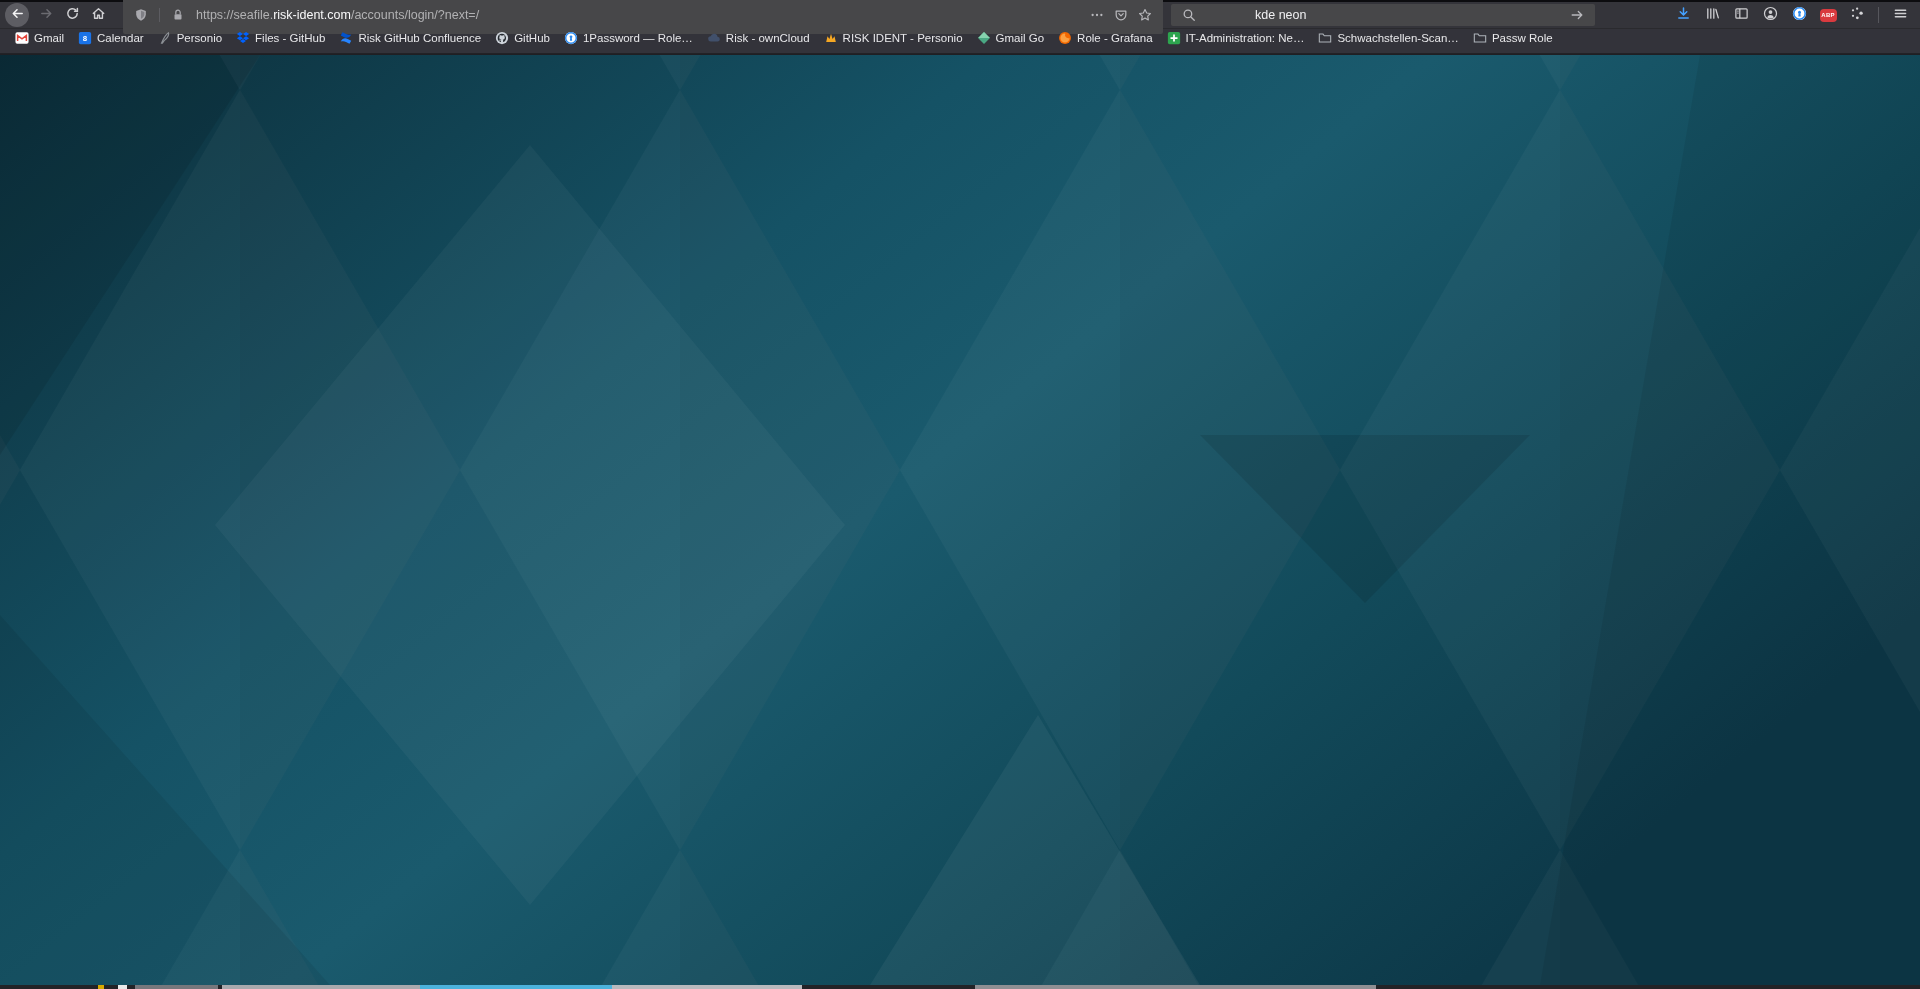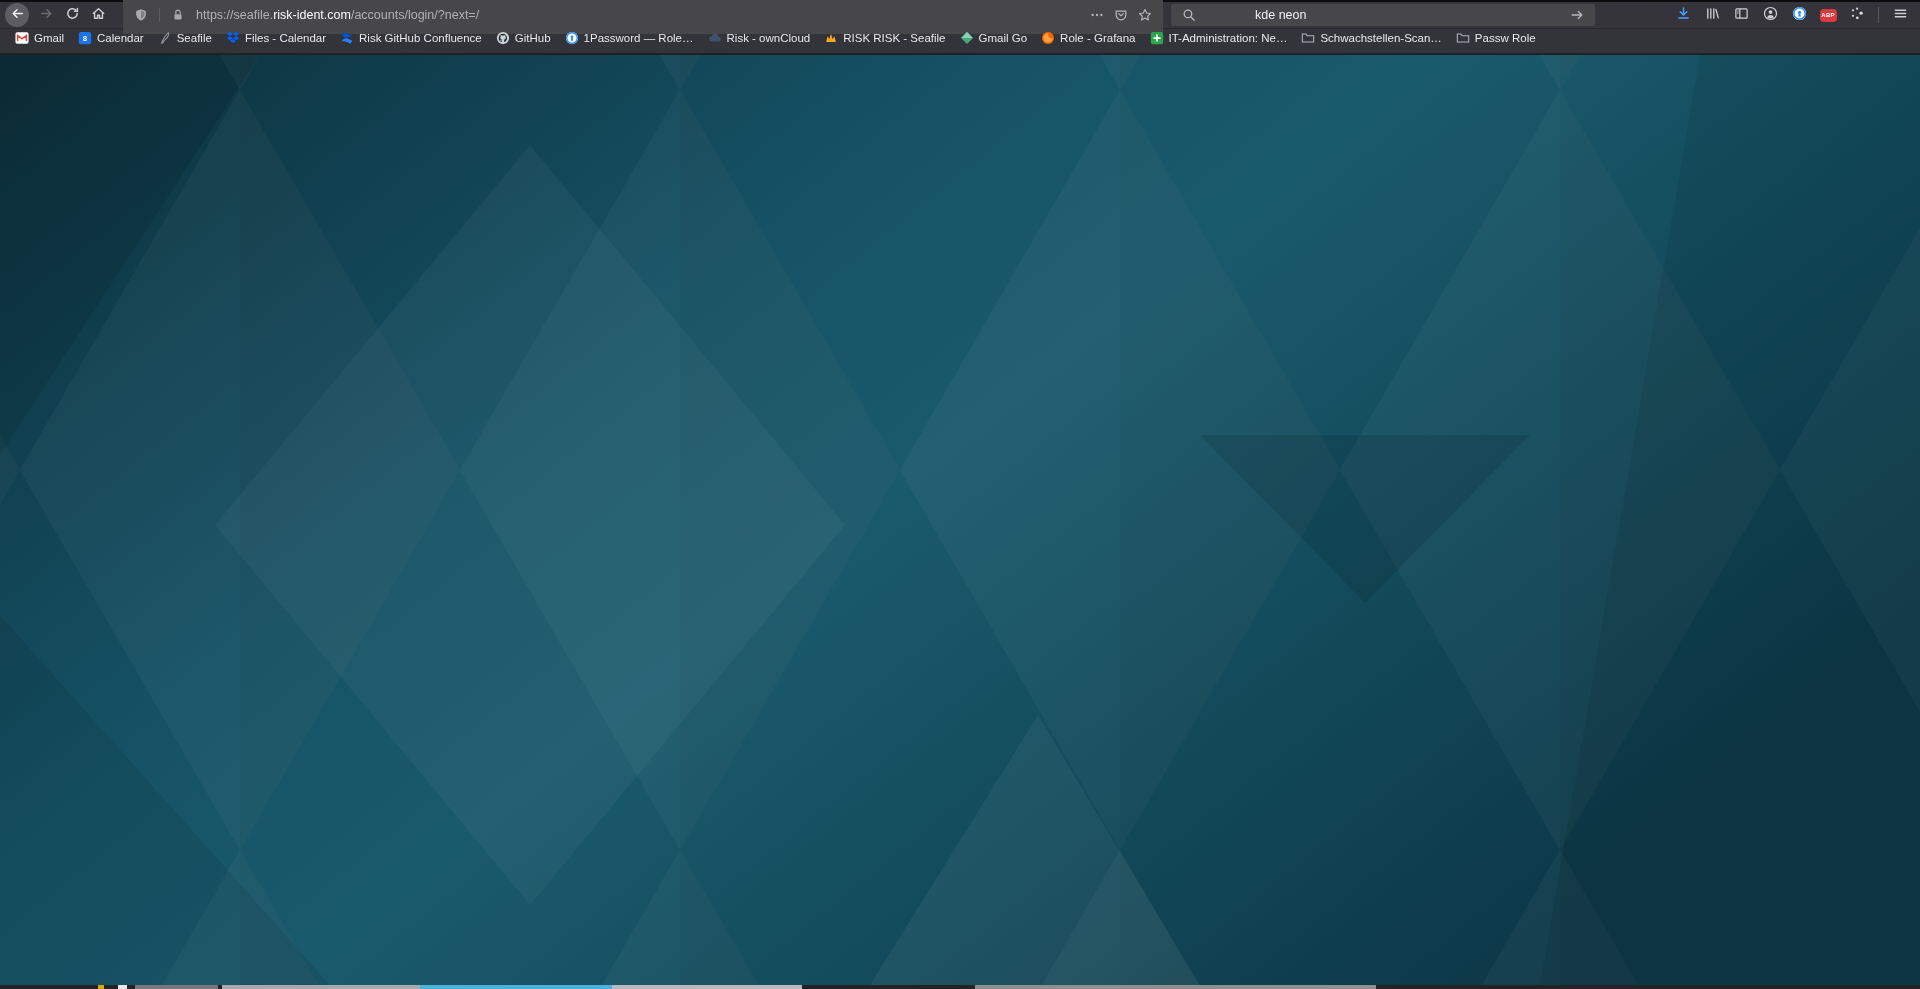--- a/index.html
+++ b/index.html
@@ -213,30 +213,30 @@
           </span>
       <span class="bm-label">Calendar</span>
     </div>
 
     <div class="bm">
       <span class="bm-icon">
             <svg viewBox="0 0 16 16">
               <path d="M4 14C6 9 9 4 12 2c1 2-1 6-5 9l-2 3z" fill="none" stroke="#8d9196" stroke-width="1.3"></path>
             </svg>
           </span>
-      <span class="bm-label">Seafile</span>
+      <span class="bm-label">Personio</span>
     </div>
 
     <div class="bm">
       <span class="bm-icon">
             <svg viewBox="0 0 16 16" fill="#0062ff">
               <path d="M4.5 1 8 3.3 4.5 5.6 1 3.3zM11.5 1 15 3.3 11.5 5.6 8 3.3zM4.5 6 8 8.3 4.5 10.6 1 8.3zM11.5 6 15 8.3 11.5 10.6 8 8.3zM4.6 11.3 8 13.6l3.4-2.3L8 9.2z"></path>
             </svg>
           </span>
-      <span class="bm-label">Files - Calendar</span>
+      <span class="bm-label">Files - GitHub</span>
     </div>
 
     <div class="bm">
       <span class="bm-icon">
             <svg viewBox="0 0 16 16">
               <path d="M2 12c2-4 5-4.5 8-3l4 2-2 3.5-4-2c-2-1-4-.8-6-.5z" fill="#2684ff"></path>
               <path d="M14 4c-2 4-5 4.5-8 3L2 5l2-3.5 4 2c2 1 4 .8 6 .5z" fill="#0052cc"></path>
             </svg>
           </span>
       <span class="bm-label">Risk GitHub Confluence</span>
@@ -272,21 +272,21 @@
           </span>
       <span class="bm-label">Risk - ownCloud</span>
     </div>
 
     <div class="bm">
       <span class="bm-icon">
             <svg viewBox="0 0 16 16">
               <path d="M2.5 12.5 4 6l2.2 3L8 3l1.8 6L12 6l1.5 6.5z" fill="#f5a723"></path>
             </svg>
           </span>
-      <span class="bm-label">RISK RISK - Seafile</span>
+      <span class="bm-label">RISK IDENT - Personio</span>
     </div>
 
     <div class="bm">
       <span class="bm-icon">
             <svg viewBox="0 0 16 16">
               <path d="M8 1.2 14.8 8 8 14.8 1.2 8z" fill="#4aa883"></path>
               <path d="M8 1.2 14.8 8H1.2z" fill="#86d2ae"></path>
             </svg>
           </span>
       <span class="bm-label">Gmail Go</span>

